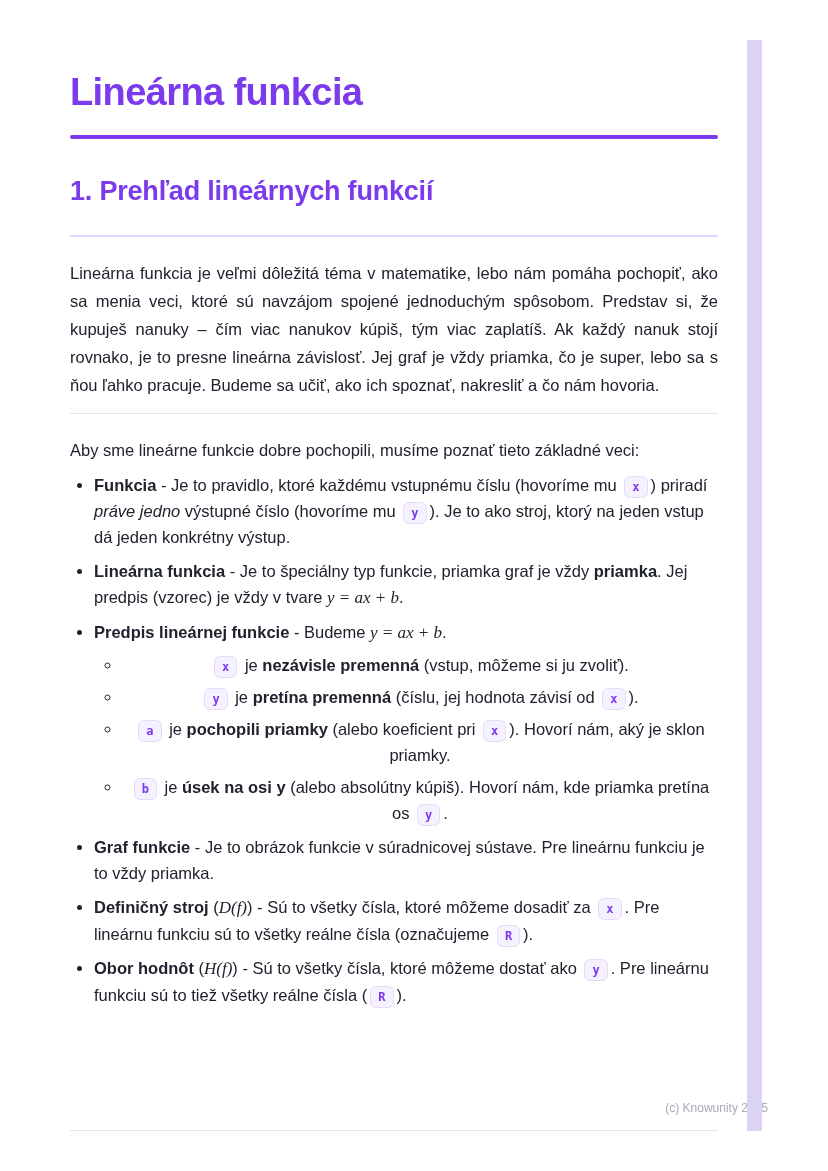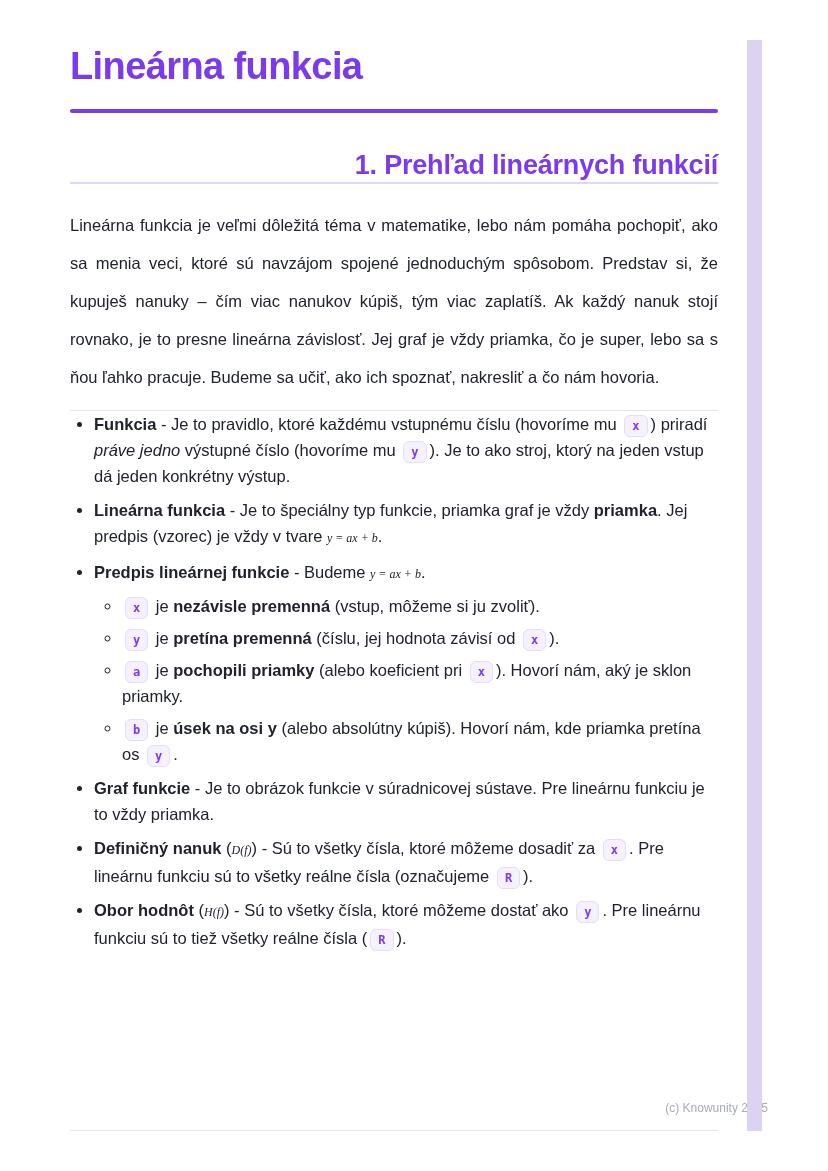--- a/index.html
+++ b/index.html
@@ -5,44 +5,44 @@
   html,body{margin:0;padding:0;}
   body{
     width:828px;height:1171px;
     background:var(--background,#ffffff);
     font-family:"Liberation Sans",sans-serif;
     color:var(--text,#20232e);
     -webkit-font-smoothing:antialiased;
   }
   .page{position:relative;width:828px;height:1171px;overflow:hidden;background:var(--background,#ffffff);}
   .edge-strip{position:absolute;top:40px;right:66px;width:15px;height:1091px;background:var(--edge-strip,#dcd3f2);}
-  .content{position:absolute;left:70px;top:46px;width:648px;}
+  .content{position:absolute;left:70px;top:72px;width:648px;}
   .doc-title{
     margin:0;font-size:38px;line-height:1.08;font-weight:800;
     color:var(--accent,#7c3aed);letter-spacing:-0.6px;
   }
   .title-rule{height:4px;background:var(--accent,#7c3aed);margin-top:22px;border-radius:2px;}
   .section-heading{
     margin:36px 0 0;font-size:27px;line-height:1.2;font-weight:700;
     color:var(--heading,#7c3aed);letter-spacing:-0.2px;
-    padding-bottom:1px;border-bottom:2px solid var(--heading-underline,#ddd6fe);text-align:right;
+    padding-bottom:28px;border-bottom:2px solid var(--heading-underline,#ddd6fe);
   }
   .section-divider{border:none;border-top:1px solid var(--divider,#e6e3ef);margin:14px 0 0;height:0;}
   .body-paragraph{
-    margin:22px 0 0;font-size:16.5px;line-height:38px;
+    margin:22px 0 0;font-size:16.5px;line-height:28px;
     text-align:justify;color:var(--text,#20232e);
   }
   .intro-paragraph{text-align:left;}
-  .bullet-list{margin:0 0 0;padding-left:24px;list-style:disc;}
+  .bullet-list{margin:8px 0 0;padding-left:24px;list-style:disc;}
   .bullet-item{margin-bottom:8px;font-size:16.5px;line-height:26px;color:var(--text,#20232e);}
-  .sub-list{margin:6px 0 0;padding-left:28px;list-style:circle;}
+  .sub-list{margin:6px 0 0;padding-left:28px;list-style:circle;text-align:center;}
   .sub-item{margin-bottom:6px;font-size:16.5px;line-height:26px;color:var(--text,#20232e);}
   .bold{font-weight:700;}
   .italic{font-style:italic;}
-  .math{font-family:"Liberation Serif",serif;font-style:italic;font-size:12px;}
+  .math{font-family:"Liberation Serif",serif;font-style:italic;font-size:17px;}
   .chip{
     display:inline-block;box-sizing:border-box;
     background:var(--chip-bg,#f5f1fe);
     border:1px solid var(--chip-border,#e4dcfa);
     border-radius:6px;
     color:var(--chip-text,#7c3aed);
     font-family:"DejaVu Sans Mono",monospace;
     font-weight:bold;font-size:12px;line-height:12px;
     padding:4px 7px;margin:0 3px;vertical-align:baseline;
   }
@@ -53,31 +53,32 @@
 <body>
 
 <div class="page">
   <main class="content">
     <h1 class="doc-title">Lineárna funkcia</h1>
     <div class="title-rule"></div>
     <div id="sections">
         <h2 class="section-heading">1. Prehľad lineárnych funkcií</h2>
         <p class="body-paragraph"><span>Lineárna funkcia je veľmi dôležitá téma v matematike, lebo nám pomáha pochopiť, ako sa menia veci, ktoré sú navzájom spojené jednoduchým spôsobom. Predstav si, že kupuješ nanuky – čím viac nanukov kúpiš, tým viac zaplatíš. Ak každý nanuk stojí rovnako, je to presne lineárna závislosť. Jej graf je vždy priamka, čo je super, lebo sa s ňou ľahko pracuje. Budeme sa učiť, ako ich spoznať, nakresliť a čo nám hovoria.</span></p>
         <div class="section-divider"></div>
+        <p class="body-paragraph intro-paragraph"><span>Aby sme lineárne funkcie dobre pochopili, musíme poznať tieto základné veci:</span></p>
         <ul class="bullet-list">
           <li class="bullet-item"><span class="bold">Funkcia</span><span> - Je to pravidlo, ktoré každému vstupnému číslu (hovoríme mu </span><span class="chip">x</span><span>) priradí </span><span class="italic">práve jedno</span><span> výstupné číslo (hovoríme mu </span><span class="chip">y</span><span>). Je to ako stroj, ktorý na jeden vstup dá jeden konkrétny výstup.</span></li>
           <li class="bullet-item"><span class="bold">Lineárna funkcia</span><span> - Je to špeciálny typ funkcie, priamka graf je vždy </span><span class="bold">priamka</span><span>. Jej predpis (vzorec) je vždy v tvare </span><span class="math">y = ax + b</span><span>.</span></li>
           <li class="bullet-item"><span class="bold">Predpis lineárnej funkcie</span><span> - Budeme </span><span class="math">y = ax + b</span><span>.</span><ul class="sub-list">
               <li class="sub-item"><span class="chip">x</span><span> je </span><span class="bold">nezávisle premenná</span><span> (vstup, môžeme si ju zvoliť).</span></li>
               <li class="sub-item"><span class="chip">y</span><span> je </span><span class="bold">pretína premenná</span><span> (číslu, jej hodnota závisí od </span><span class="chip">x</span><span>).</span></li>
               <li class="sub-item"><span class="chip">a</span><span> je </span><span class="bold">pochopili priamky</span><span> (alebo koeficient pri </span><span class="chip">x</span><span>). Hovorí nám, aký je sklon priamky.</span></li>
               <li class="sub-item"><span class="chip">b</span><span> je </span><span class="bold">úsek na osi y</span><span> (alebo absolútny kúpiš). Hovorí nám, kde priamka pretína os </span><span class="chip">y</span><span>.</span></li>
             </ul></li>
           <li class="bullet-item"><span class="bold">Graf funkcie</span><span> - Je to obrázok funkcie v súradnicovej sústave. Pre lineárnu funkciu je to vždy priamka.</span></li>
-          <li class="bullet-item"><span class="bold">Definičný nanuk</span><span> (</span><span class="math">D(f)</span><span>) - Sú to všetky čísla, ktoré môžeme dosadiť za </span><span class="chip">x</span><span>. Pre lineárnu funkciu sú to všetky reálne čísla (označujeme </span><span class="chip">R</span><span>).</span></li>
+          <li class="bullet-item"><span class="bold">Definičný stroj</span><span> (</span><span class="math">D(f)</span><span>) - Sú to všetky čísla, ktoré môžeme dosadiť za </span><span class="chip">x</span><span>. Pre lineárnu funkciu sú to všetky reálne čísla (označujeme </span><span class="chip">R</span><span>).</span></li>
           <li class="bullet-item"><span class="bold">Obor hodnôt</span><span> (</span><span class="math">H(f)</span><span>) - Sú to všetky čísla, ktoré môžeme dostať ako </span><span class="chip">y</span><span>. Pre lineárnu funkciu sú to tiež všetky reálne čísla (</span><span class="chip">R</span><span>).</span></li>
         </ul>
       </div>
   </main>
   <div class="copyright">(c) Knowunity 2025</div>
   <div class="bottom-rule"></div>
   <div class="edge-strip"></div>
 </div>
 
 </body></html>

